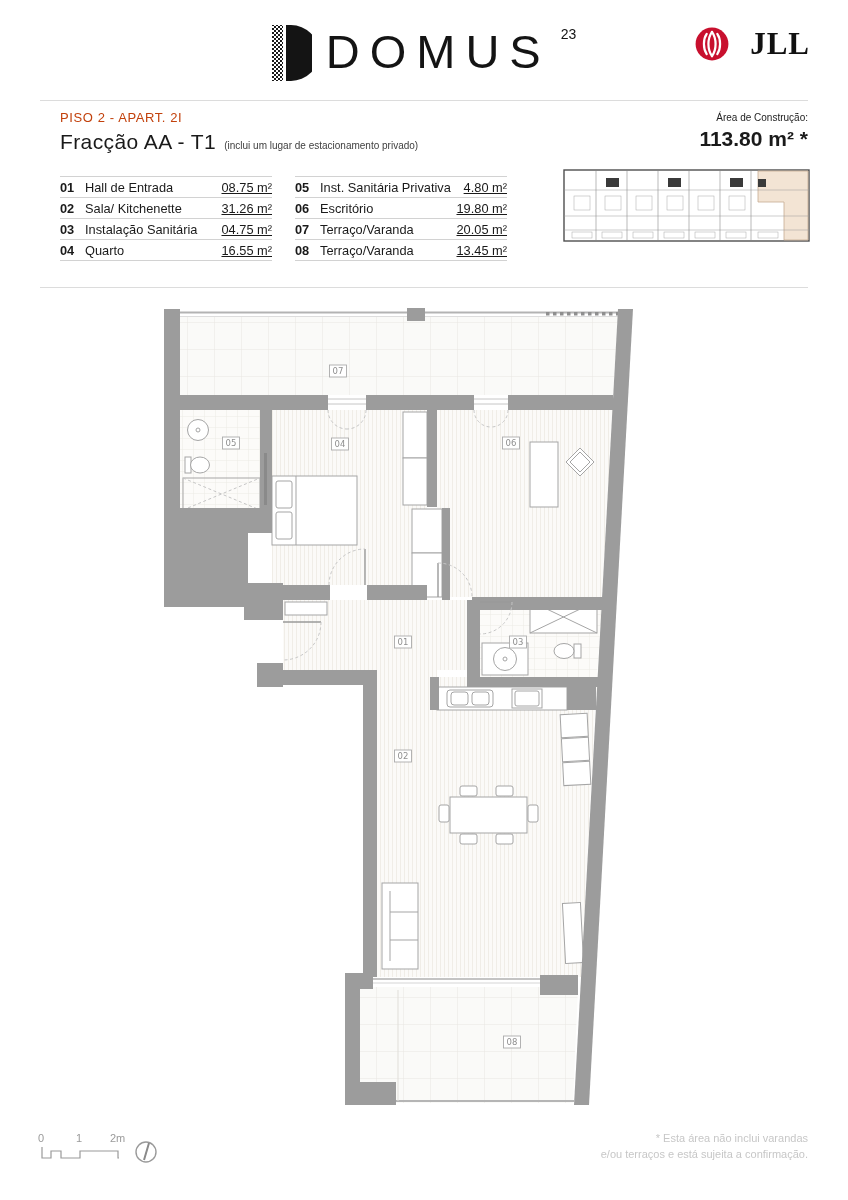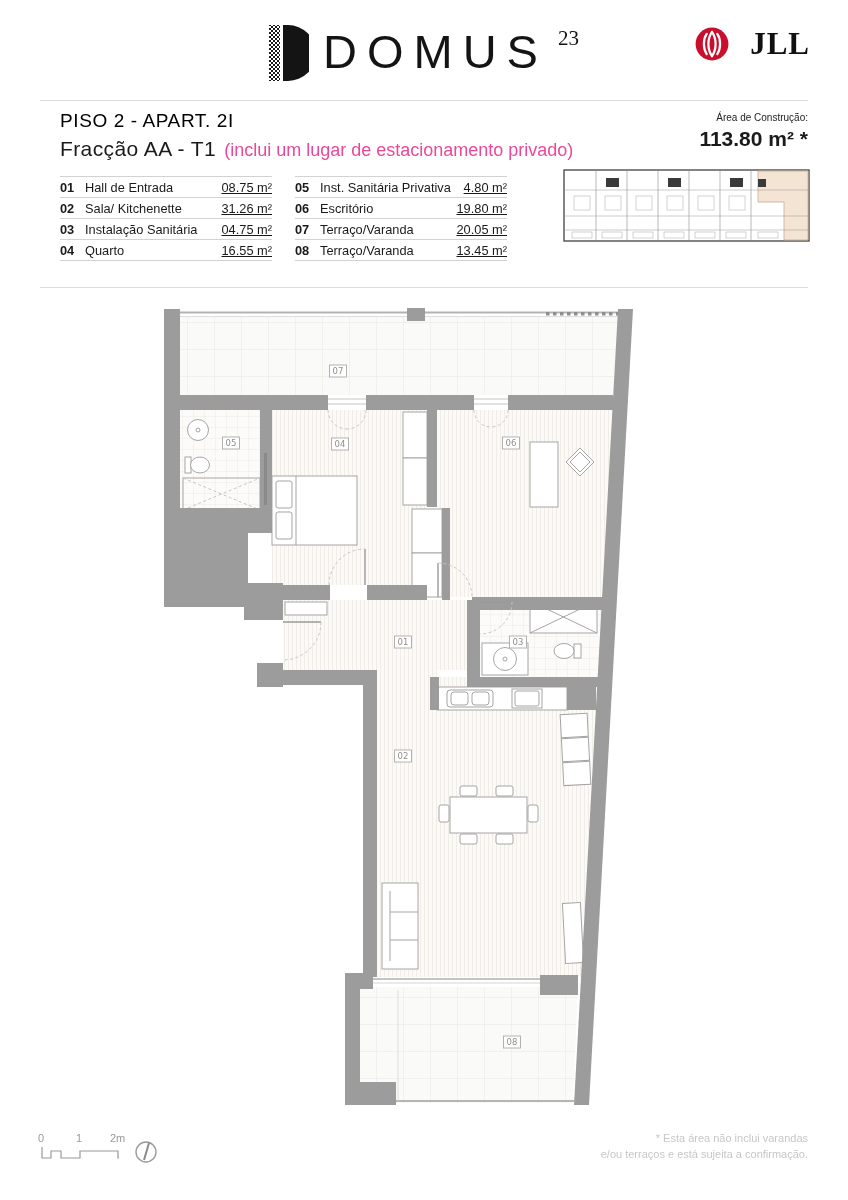--- a/index.html
+++ b/index.html
@@ -2,33 +2,33 @@
 <html><head>
 <meta charset="utf-8">
 <style>
   html,body{margin:0;padding:0;background:#ffffff;}
   body{font-family:"Liberation Sans", sans-serif;color:#1a1a1a;}
   .page{position:relative;width:848px;height:1200px;background:#ffffff;overflow:hidden;}
 
   
   .brand{position:absolute;top:24px;left:0;right:0;display:flex;justify-content:center;align-items:flex-start;gap:14px;}
   .brand-word{font-size:47px;letter-spacing:10px;font-weight:400;line-height:56px;color:#141414;}
-  .brand-sup{font-family:Liberation Serif, serif;font-size:21px;margin-top:2px;margin-left:-4px;color:#141414;text-align:right;}
+  .brand-sup{font-family:Liberation Sans, sans-serif;font-size:14px;margin-top:2px;margin-left:-4px;color:#141414;text-align:right;}
   .jll{position:absolute;top:26px;right:38px;display:flex;align-items:center;gap:20px;}
   .jll-word{font-family:"Liberation Serif", serif;font-weight:bold;font-size:31px;letter-spacing:1px;color:#111;}
 
   .rule{position:absolute;left:40px;width:768px;height:0;border-top:1.5px solid #dcdcdc;}
   .rule1{top:100px;} .rule2{top:287px;}
 
   
   .info-left{position:absolute;left:60px;top:110px;}
-  .floor-line{font-size:19px;letter-spacing:0.6px;color:#000000;}
+  .floor-line{font-size:13px;letter-spacing:0.6px;color:#c2410c;}
   .unit-line{margin-top:5px;display:flex;align-items:baseline;gap:8px;}
   .unit-title{font-size:21px;font-weight:normal;letter-spacing:0.4px;}
-  .unit-note{font-size:18px;color:#ec4899;}
+  .unit-note{font-size:10px;color:#404040;}
   .info-right{position:absolute;right:40px;top:112px;text-align:right;}
   .area-label{font-size:10px;color:#1c1c1c;}
   .area-value{font-size:21px;font-weight:bold;margin-top:4px;}
 
   
   .rtable{position:absolute;top:176px;width:212px;}
   .rtable.left{left:60px;} .rtable.right{left:295px;}
   .trow{display:flex;align-items:center;border-top:1px solid #d2d2d2;height:20px;font-size:12.8px;}
   .trow:last-child{border-bottom:1px solid #d2d2d2;}
   .tnum{font-weight:bold;width:25px;flex:0 0 auto;}

